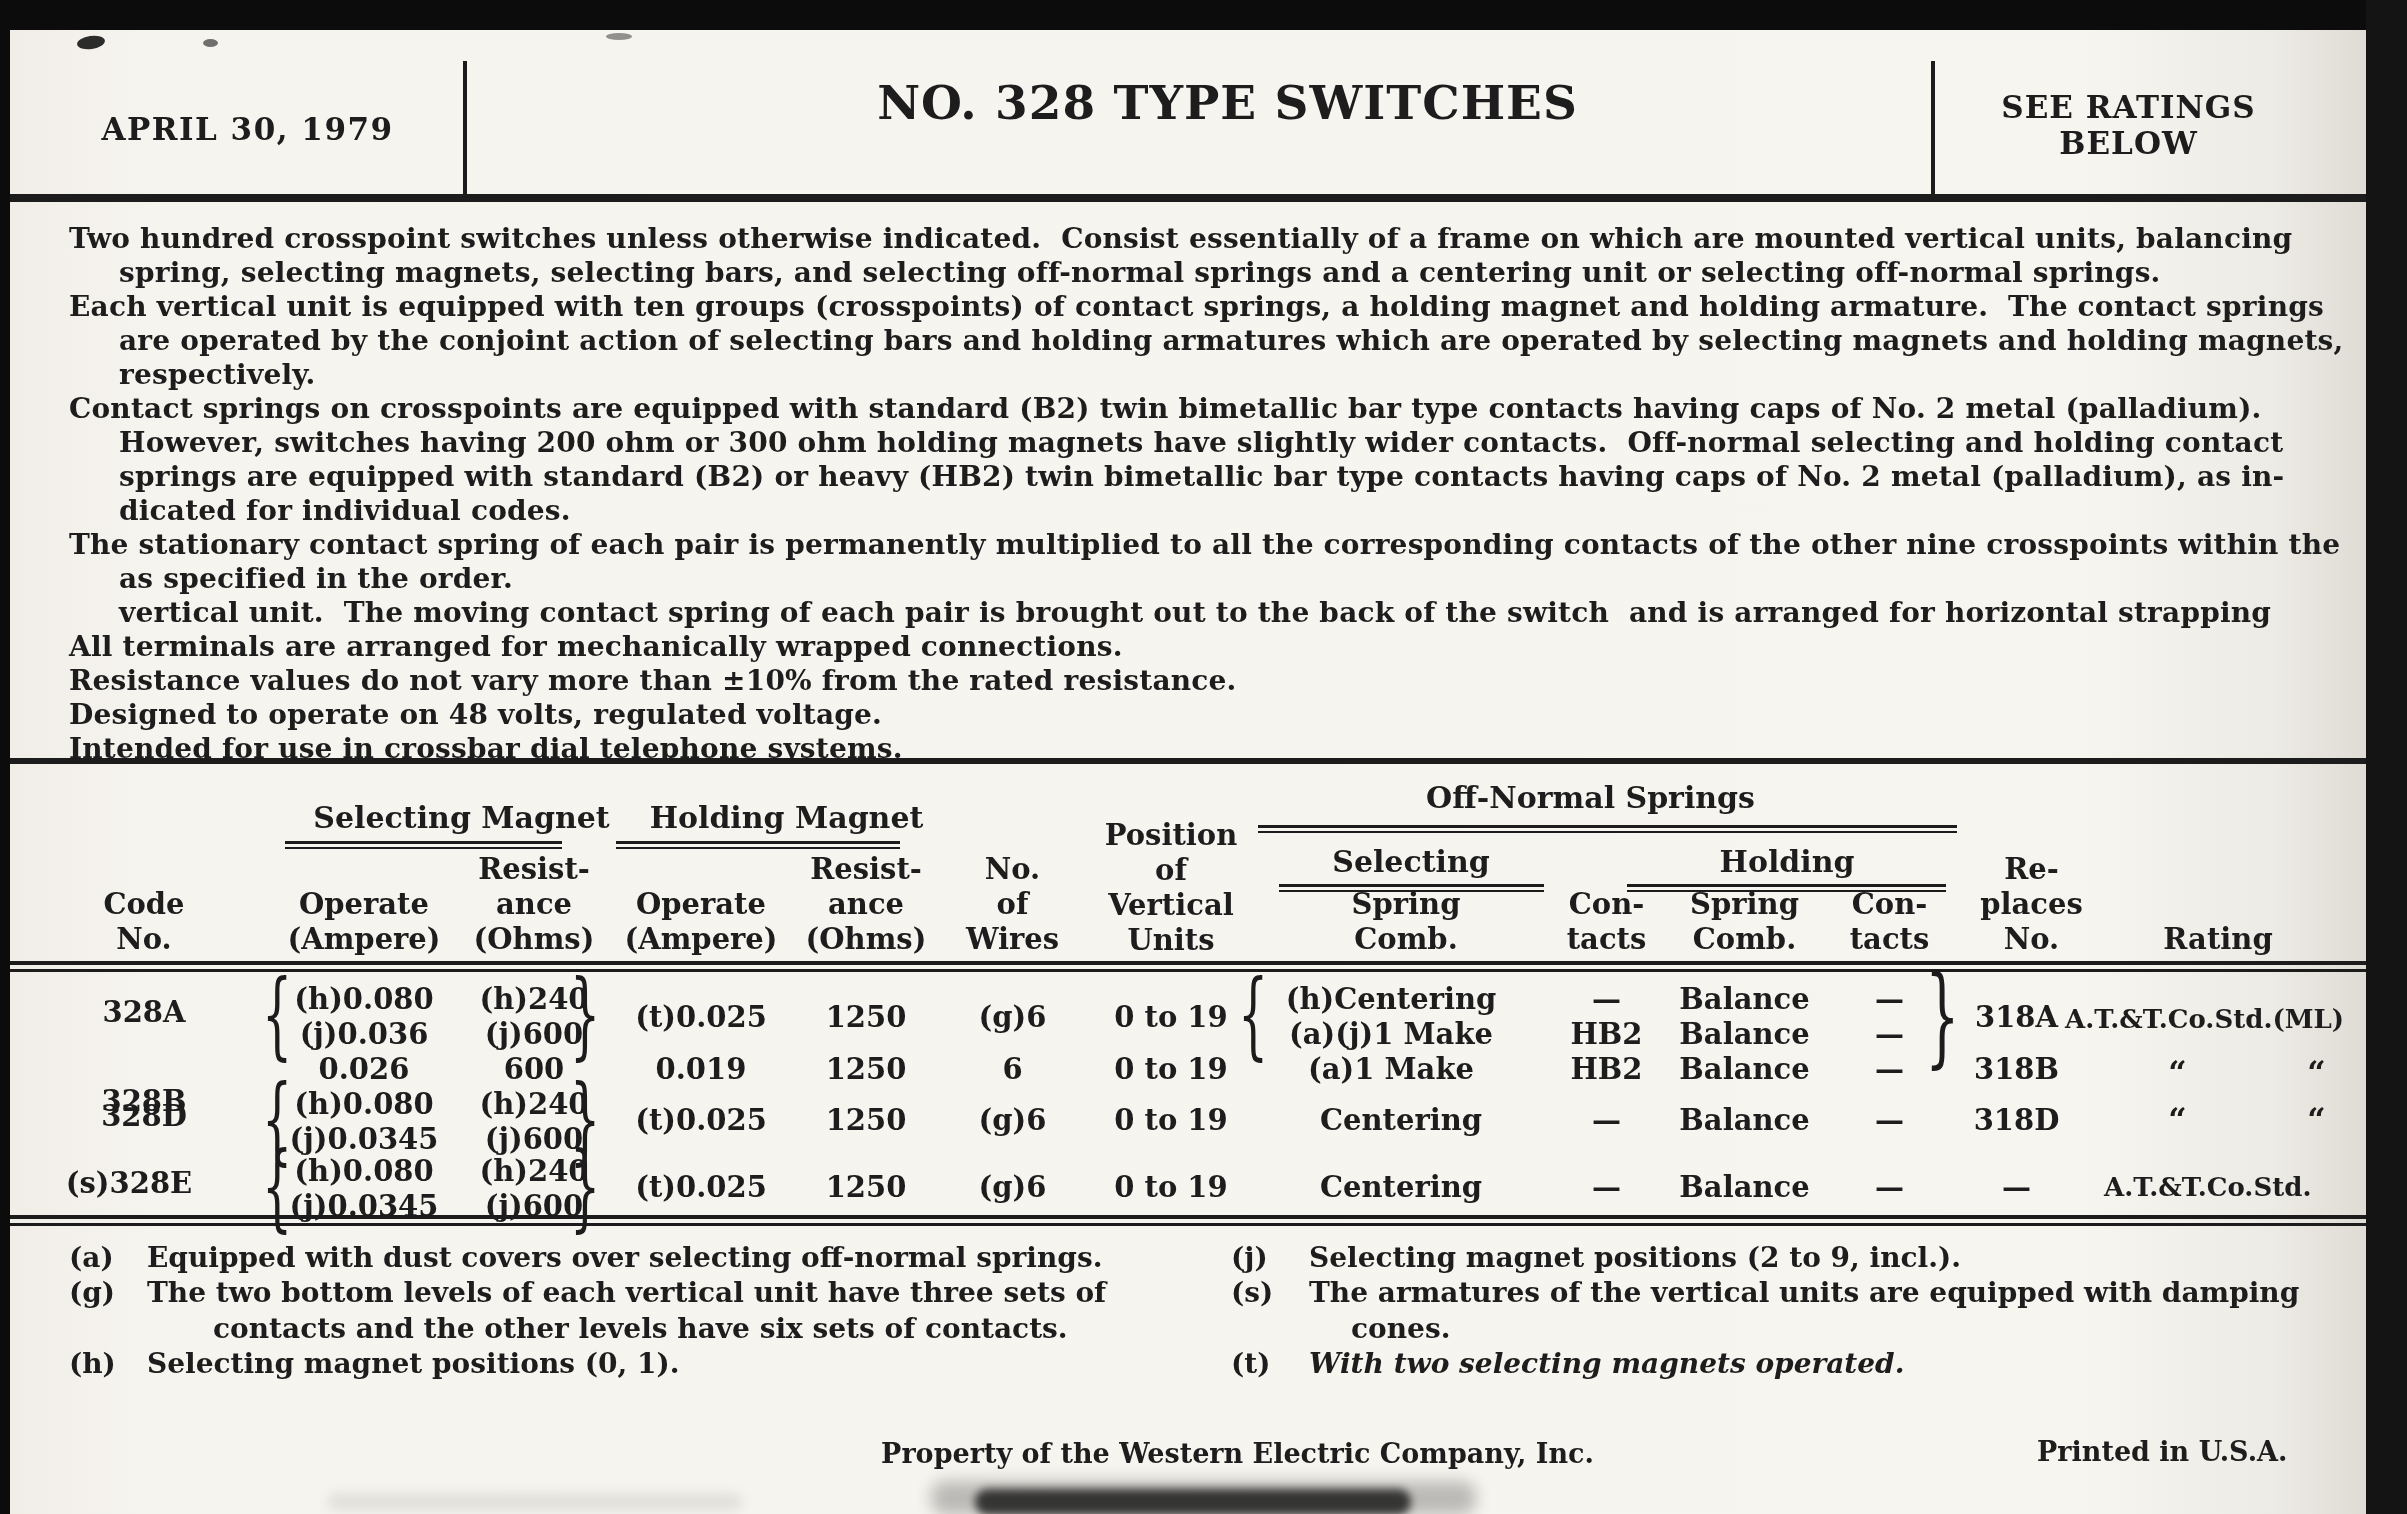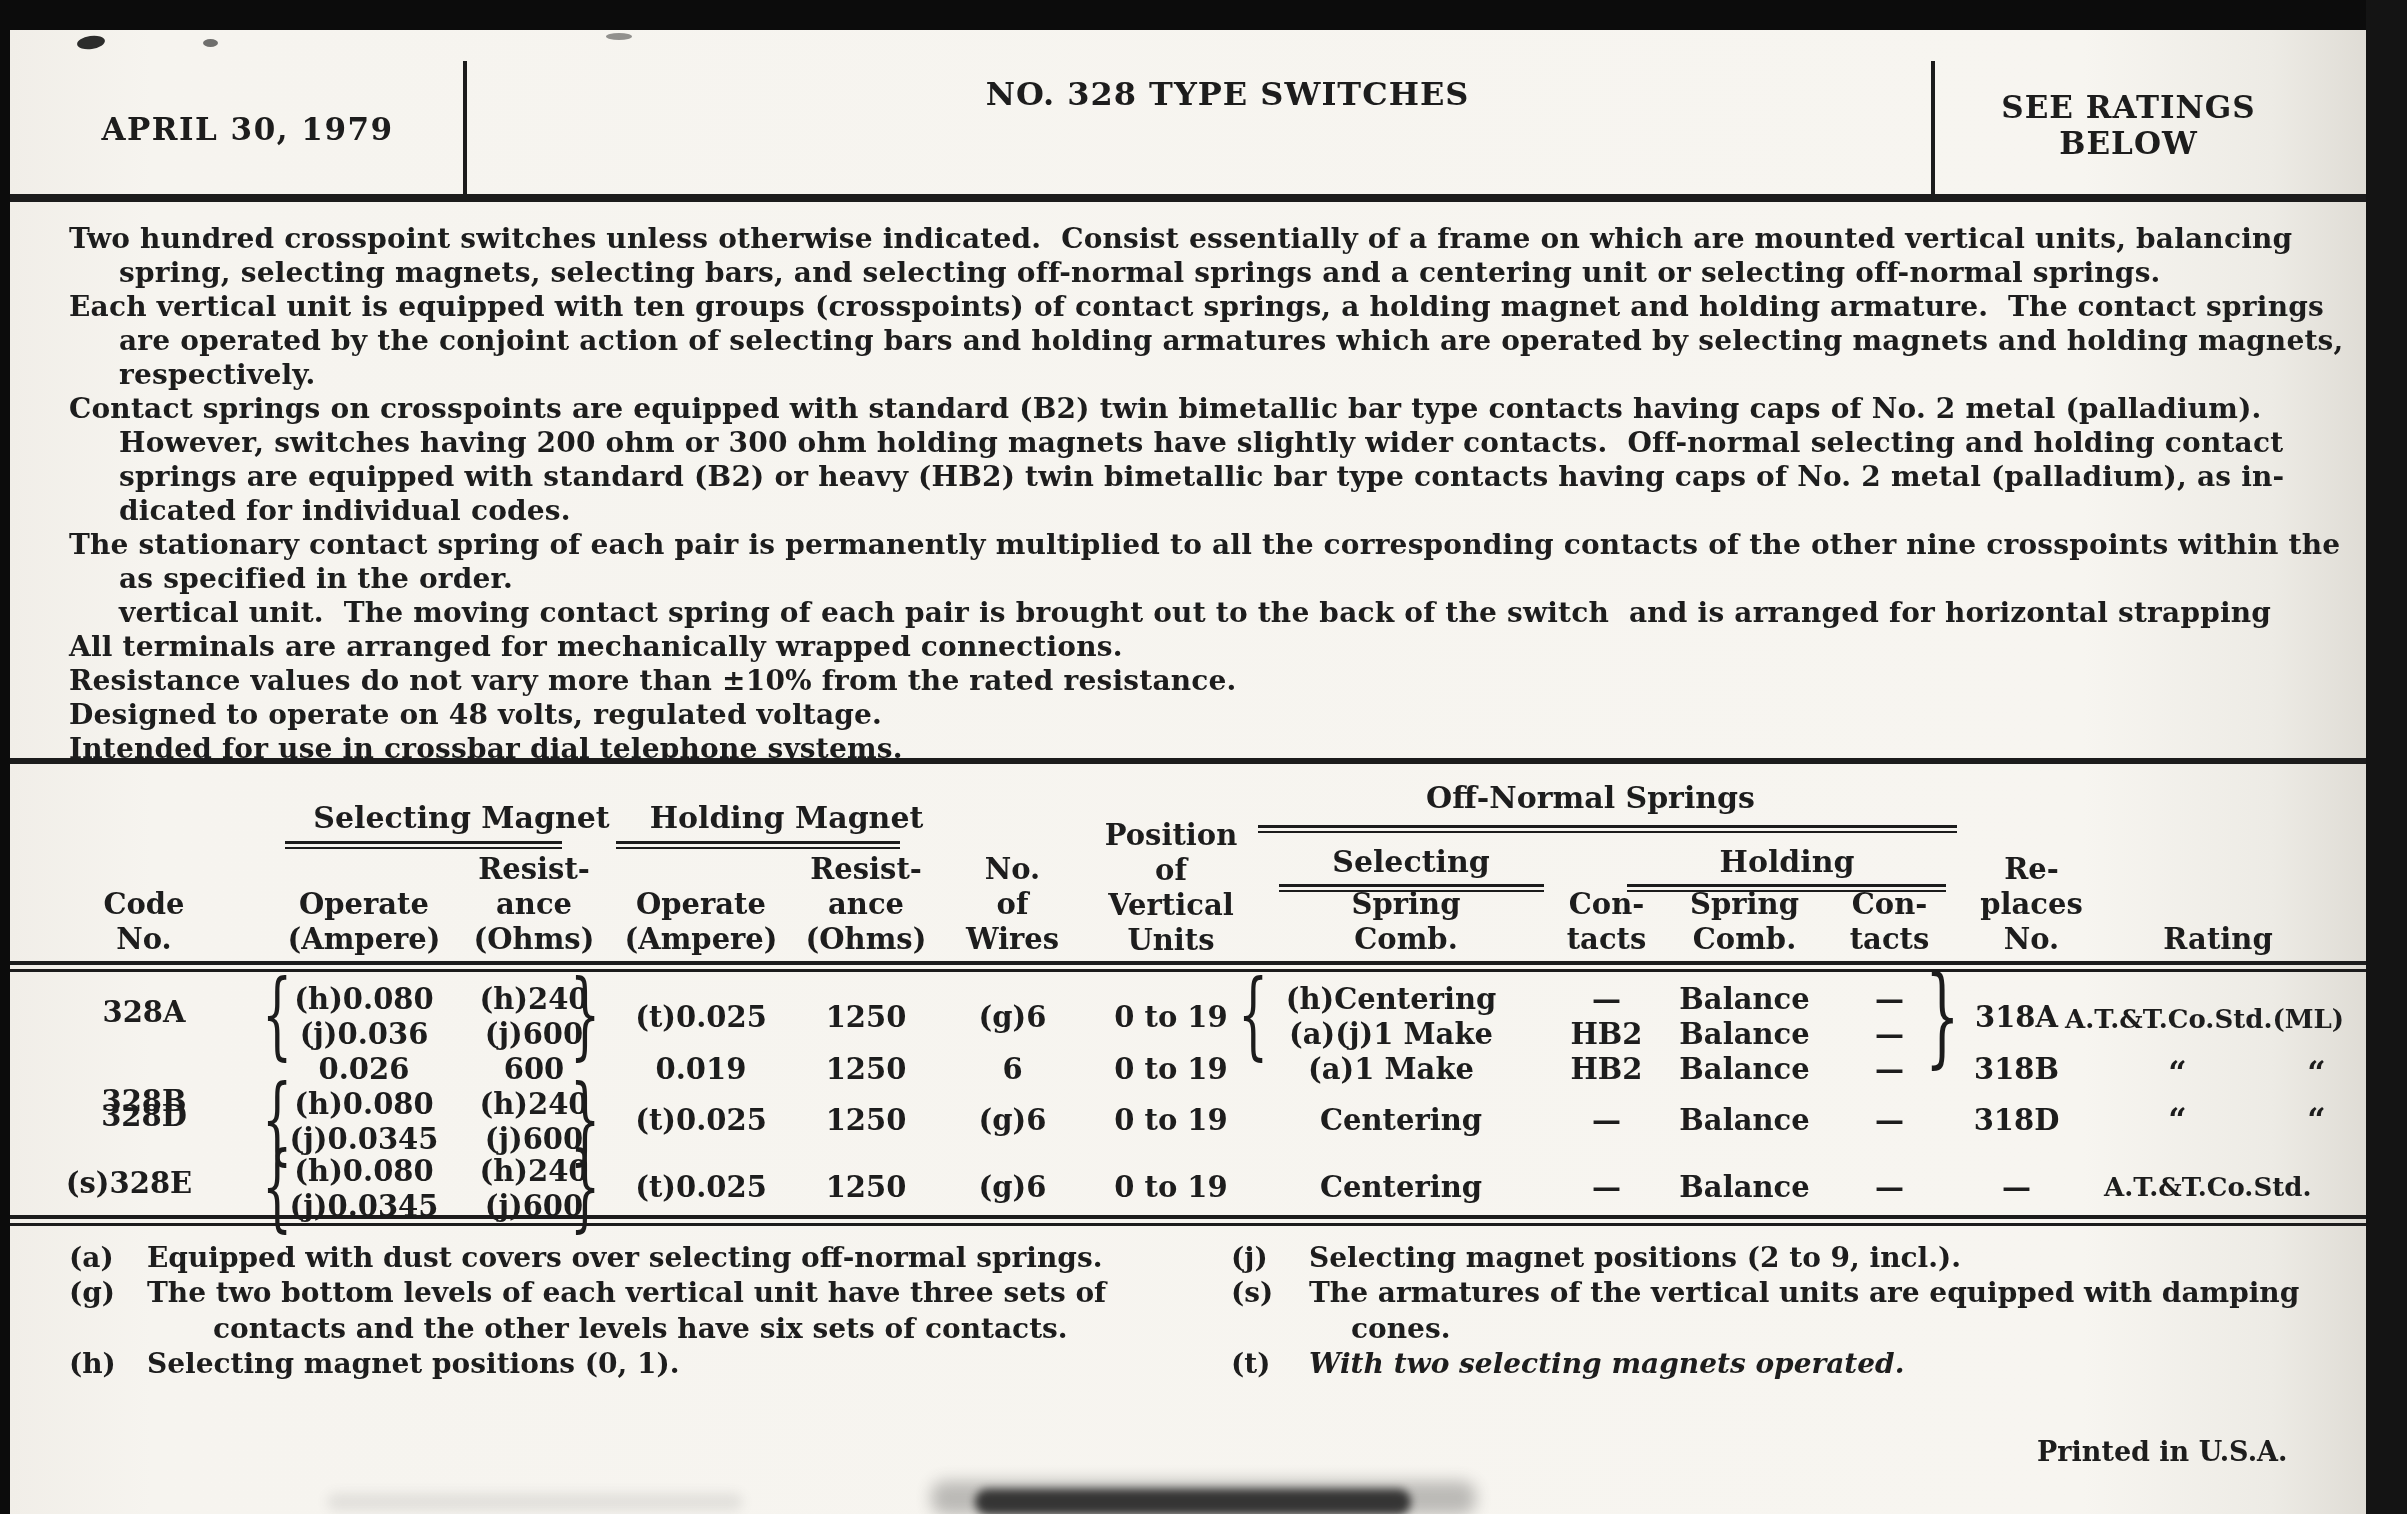--- a/index.html
+++ b/index.html
@@ -41,21 +41,21 @@
   <div class="bar" style="left:0;top:0;width:2408px;height:30px;"></div>
   <div class="bar" style="left:0;top:0;width:10px;height:1515px;"></div>
   <div class="bar" style="left:2366px;top:0;width:42px;height:1515px;background:#141414;"></div>
   <div class="speck" style="left:77px;top:36px;width:28px;height:13px;opacity:.9;transform:rotate(-8deg);"></div>
   <div class="speck" style="left:203px;top:39px;width:15px;height:8px;opacity:.6;"></div>
   <div class="speck" style="left:606px;top:33px;width:26px;height:7px;opacity:.45;"></div>
 
   <div class="rule" style="left:463px;top:61px;width:4px;height:133px;"></div>
   <div class="rule" style="left:1931px;top:61px;width:4px;height:133px;"></div>
   <div class="t c b" style="left:79px;top:111px;width:337px;font-size:31px;letter-spacing:1.5px;">APRIL 30, 1979</div>
-  <div class="t c b" style="left:683px;top:75px;width:1089px;font-size:32px;letter-spacing:1px;">NO. 328 TYPE SWITCHES</div>
+  <div class="t c b" style="left:683px;top:75px;width:1089px;font-size:47px;letter-spacing:1px;">NO. 328 TYPE SWITCHES</div>
   <div class="t c b" style="left:1970px;top:89px;width:317px;font-size:31px;letter-spacing:1px;">SEE RATINGS</div>
   <div class="t c b" style="left:1970px;top:125px;width:317px;font-size:31px;letter-spacing:1px;">BELOW</div>
   <div class="rule" style="left:10px;top:194px;width:2356px;height:8px;"></div>
 
   <div class="intro">
     <div class="ln">Two hundred crosspoint switches unless otherwise indicated.&nbsp; Consist essentially of a frame on which are mounted vertical units, balancing</div>
     <div class="ln cont">spring, selecting magnets, selecting bars, and selecting off-normal springs and a centering unit or selecting off-normal springs.</div>
     <div class="ln">Each vertical unit is equipped with ten groups (crosspoints) of contact springs, a holding magnet and holding armature.&nbsp; The contact springs</div>
     <div class="ln cont">are operated by the conjoint action of selecting bars and holding armatures which are operated by selecting magnets and holding magnets,</div>
     <div class="ln cont">respectively.</div>
@@ -262,20 +262,21 @@
   <div>
     <span class="fn" style="left:1231px;top:1241px;">(j)</span>
     <span class="fn" style="left:1309px;top:1241px;">Selecting magnet positions (2 to 9, incl.).</span>
     <span class="fn" style="left:1231px;top:1276px;">(s)</span>
     <span class="fn" style="left:1309px;top:1276px;">The armatures of the vertical units are equipped with damping</span>
     <span class="fn" style="left:1351px;top:1312px;">cones.</span>
     <span class="fn" style="left:1231px;top:1347px;">(t)</span>
     <span class="fn" style="left:1309px;top:1347px;font-style:italic;">With two selecting magnets operated.</span>
   </div>
 
+  <div class="foot c" style="left:782px;top:1438px;width:911px;text-align:center;">Property of the Western Electric Company, Inc.</div>
   <div class="foot" style="left:2037px;top:1436px;">Printed in U.S.A.</div>
 
   <div class="smudge" style="left:931px;top:1481px;width:545px;height:34px;background:#333;opacity:.3;filter:blur(8px);"></div>
   <div class="smudge" style="left:975px;top:1489px;width:436px;height:26px;background:#1e1e1e;opacity:.85;filter:blur(4px);"></div>
   <div class="smudge" style="left:327px;top:1493px;width:416px;height:18px;background:#555;opacity:.12;filter:blur(6px);"></div>
 
 </div>
 
 
 </body></html>

